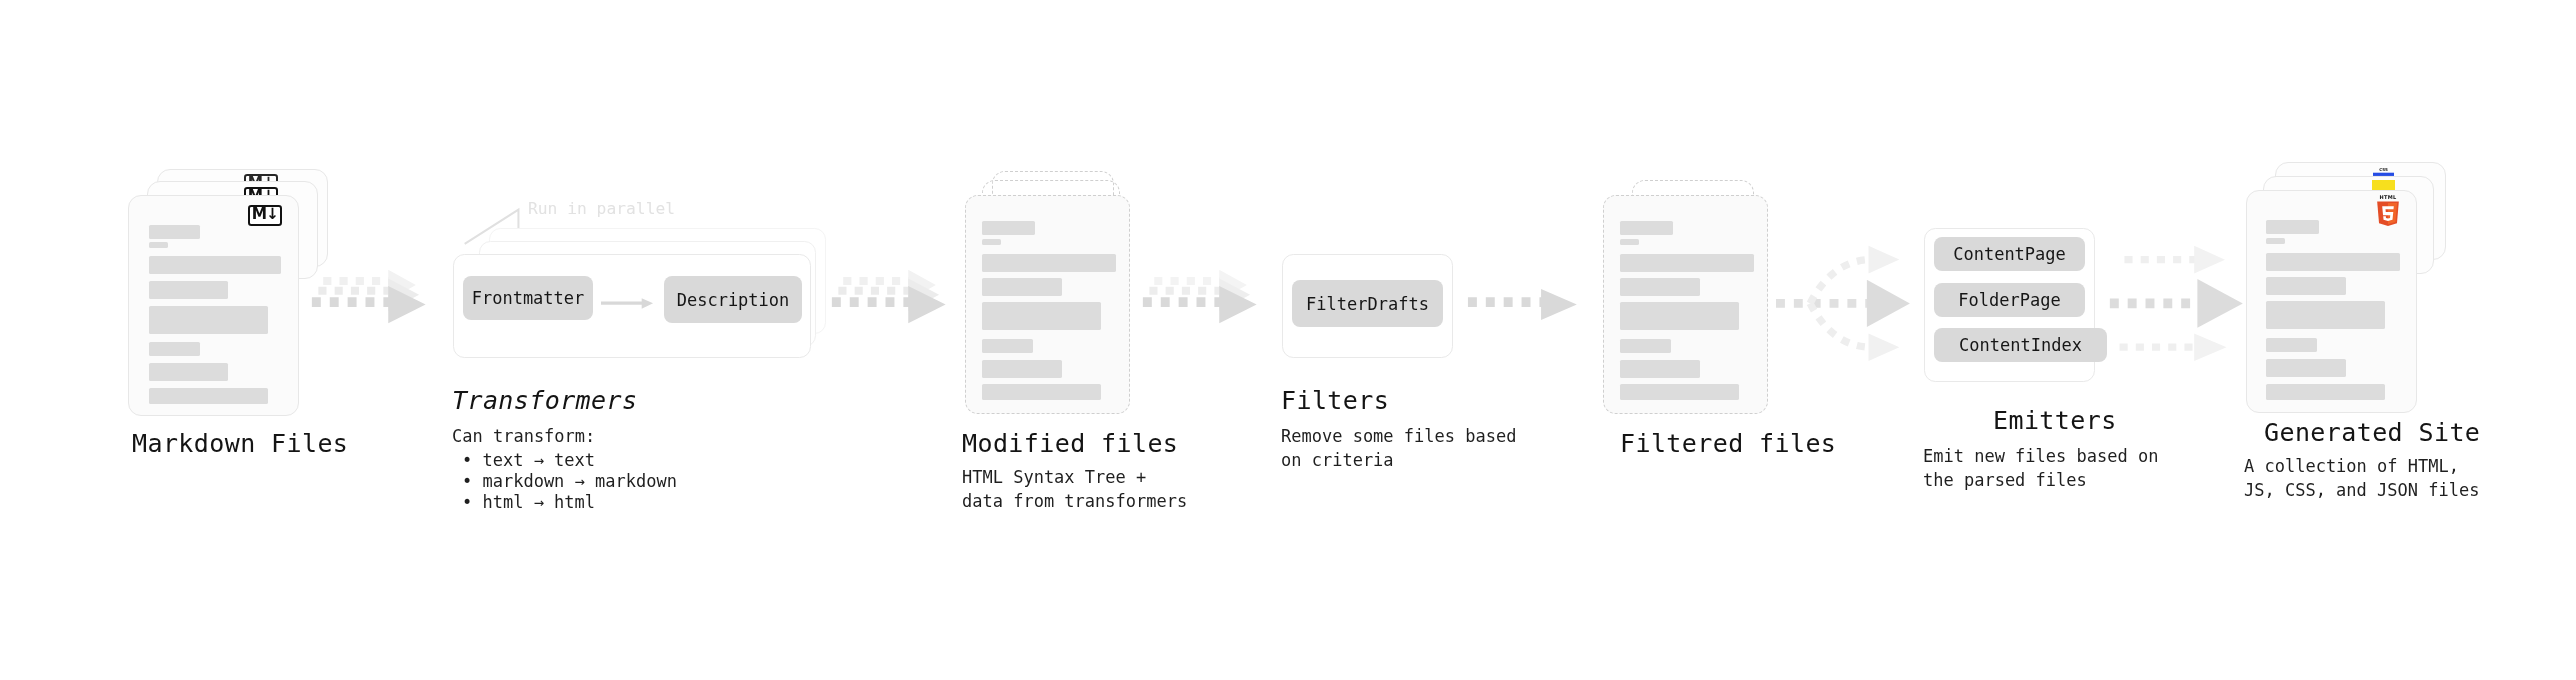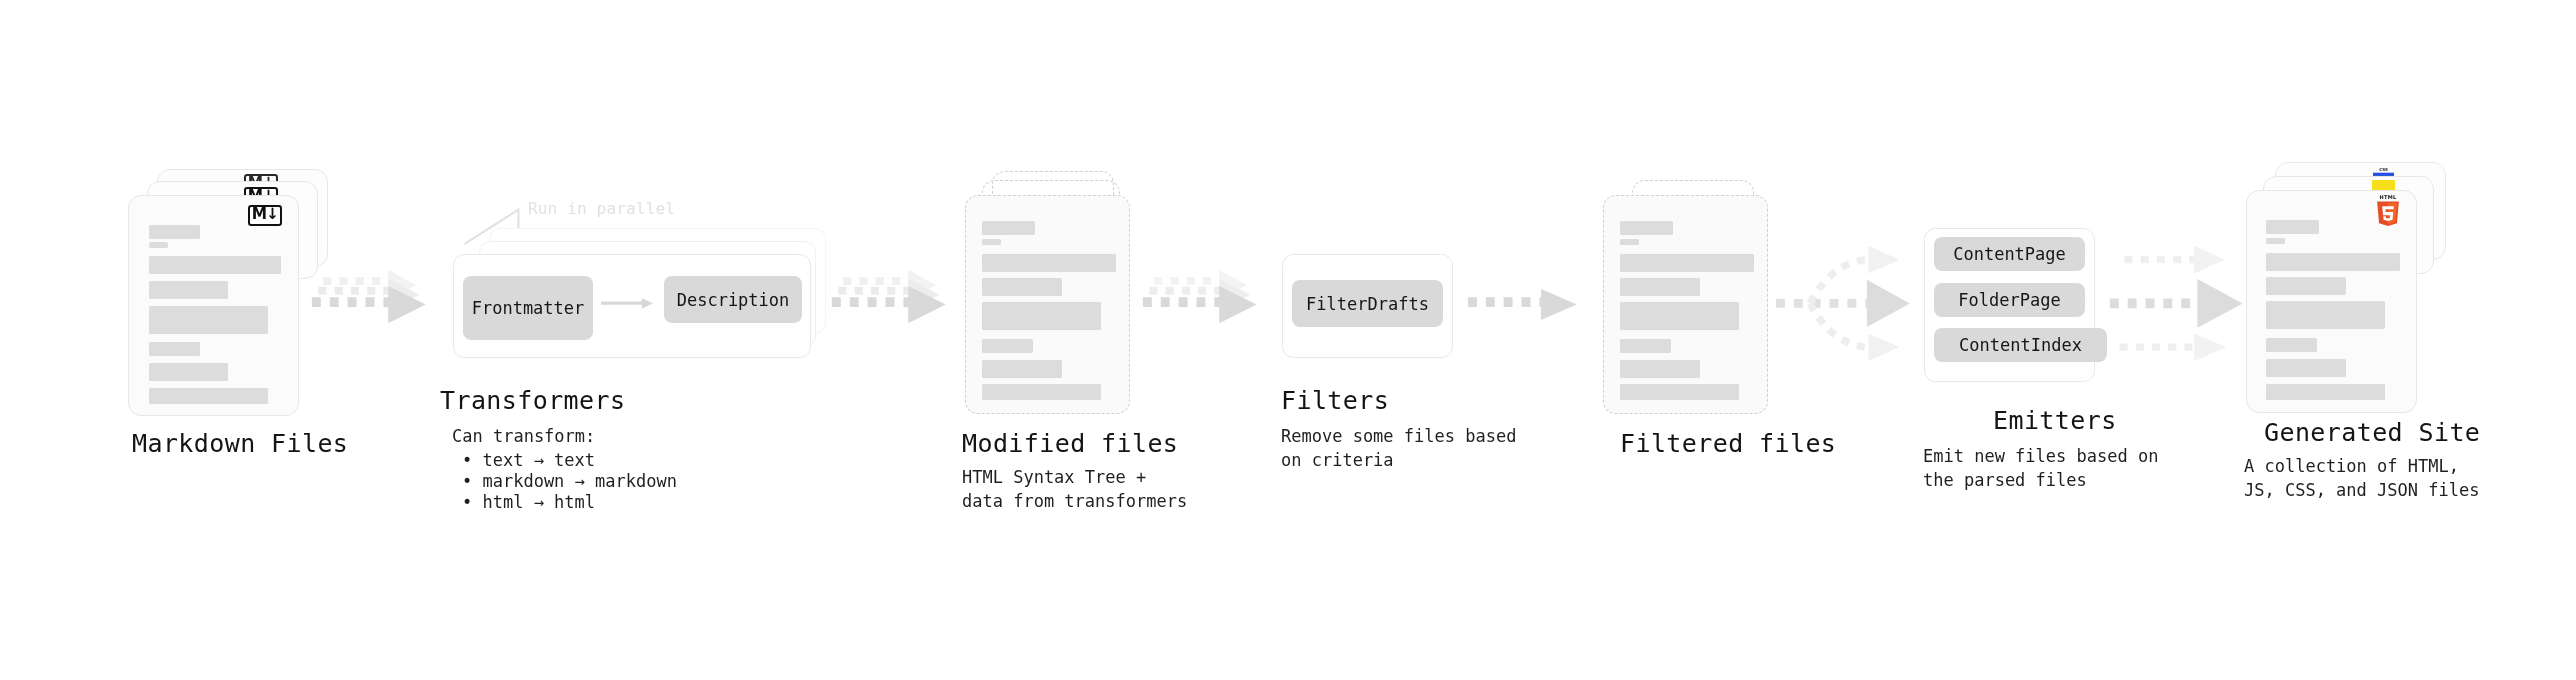--- a/index.html
+++ b/index.html
@@ -176,30 +176,30 @@
 
     <svg class="abs" style="left:614px;top:272px;" width="89" height="49" viewBox="0 0 110 60">
       <line x1="0" y1="5" x2="44" y2="5" stroke="#ededed" stroke-width="4"></line>
       <polygon points="42,0 54,5 42,11" fill="#ededed"></polygon>
       <line x1="0" y1="24" x2="44" y2="24" stroke="#e6e6e6" stroke-width="4"></line>
       <polygon points="42,19 54,24 42,30" fill="#e6e6e6"></polygon>
     </svg>
 
     <div class="groupbox" style="left:453px;top:254px;width:358px;height:104px;"></div>
 
-    <div class="chip" style="left:463px;top:276px;width:130px;height:64px;">Frontmatter</div>
+    <div class="chip" style="left:463px;top:276px;width:130px;height:44px;">Frontmatter</div>
 
     <svg class="abs" style="left:601px;top:295px;" width="61" height="16.3" viewBox="0 0 75 20">
       <line x1="0" y1="10" x2="52" y2="10" stroke="#d8d8d8" stroke-width="4"></line>
       <polygon points="50,4 64,10 50,17" fill="#d8d8d8"></polygon>
     </svg>
 
     <div class="chip" style="left:664px;top:276px;width:138px;height:47px;">Description</div>
 
-    <div class="stage-title" style="left:440px;top:386px;">Transformers</div>
+    <div class="stage-title" style="left:452px;top:386px;font-style:italic;">Transformers</div>
     <div class="stage-desc" style="left:452px;top:425px;">Can transform:</div>
     <div class="stage-desc" style="left:462px;top:449px;">• text → text</div>
     <div class="stage-desc" style="left:462px;top:470px;">• markdown → markdown</div>
     <div class="stage-desc" style="left:462px;top:491px;">• html → html</div>
   </div>
 
   <svg class="abs" style="left:827px;top:268px;" width="130" height="65" viewBox="0 0 160 80">
     <line x1="20" y1="16" x2="108" y2="16" stroke="#f0f0f0" stroke-width="10" stroke-dasharray="10 10"></line>
     <polygon points="100,2 134,21 100,40" fill="#f2f2f2"></polygon>
     <line x1="14" y1="28" x2="108" y2="28" stroke="#ebebeb" stroke-width="10" stroke-dasharray="10 10"></line>

